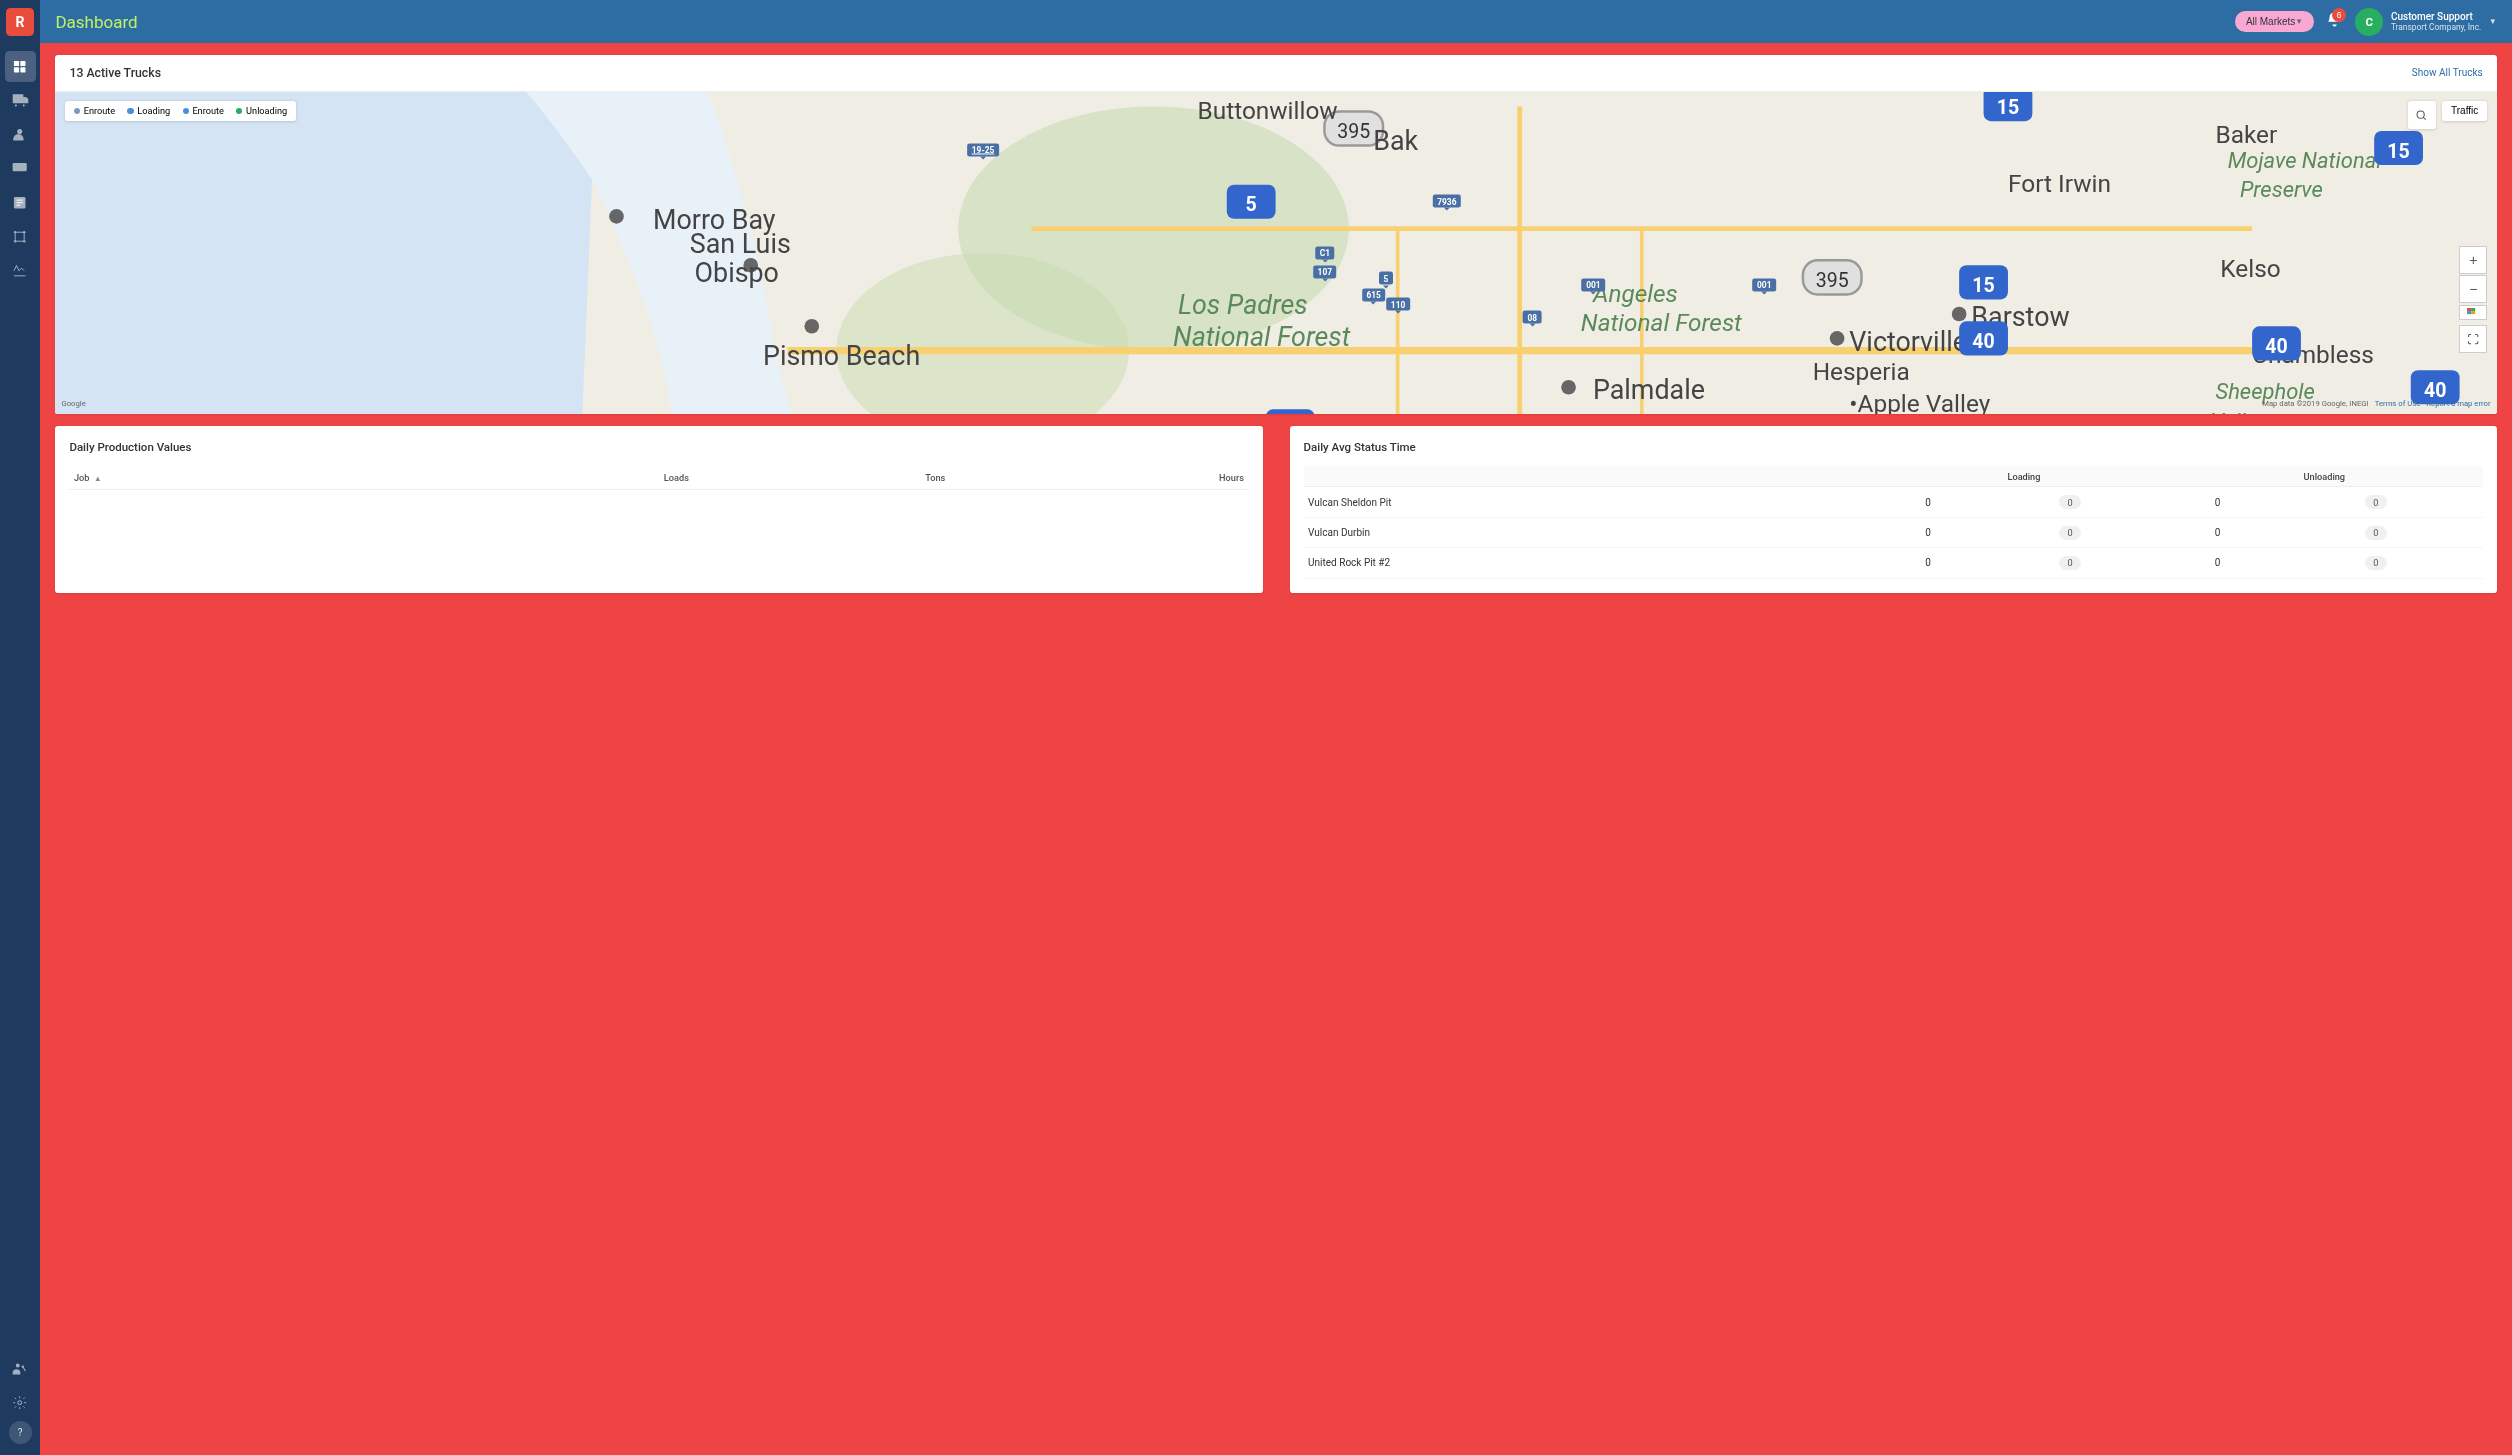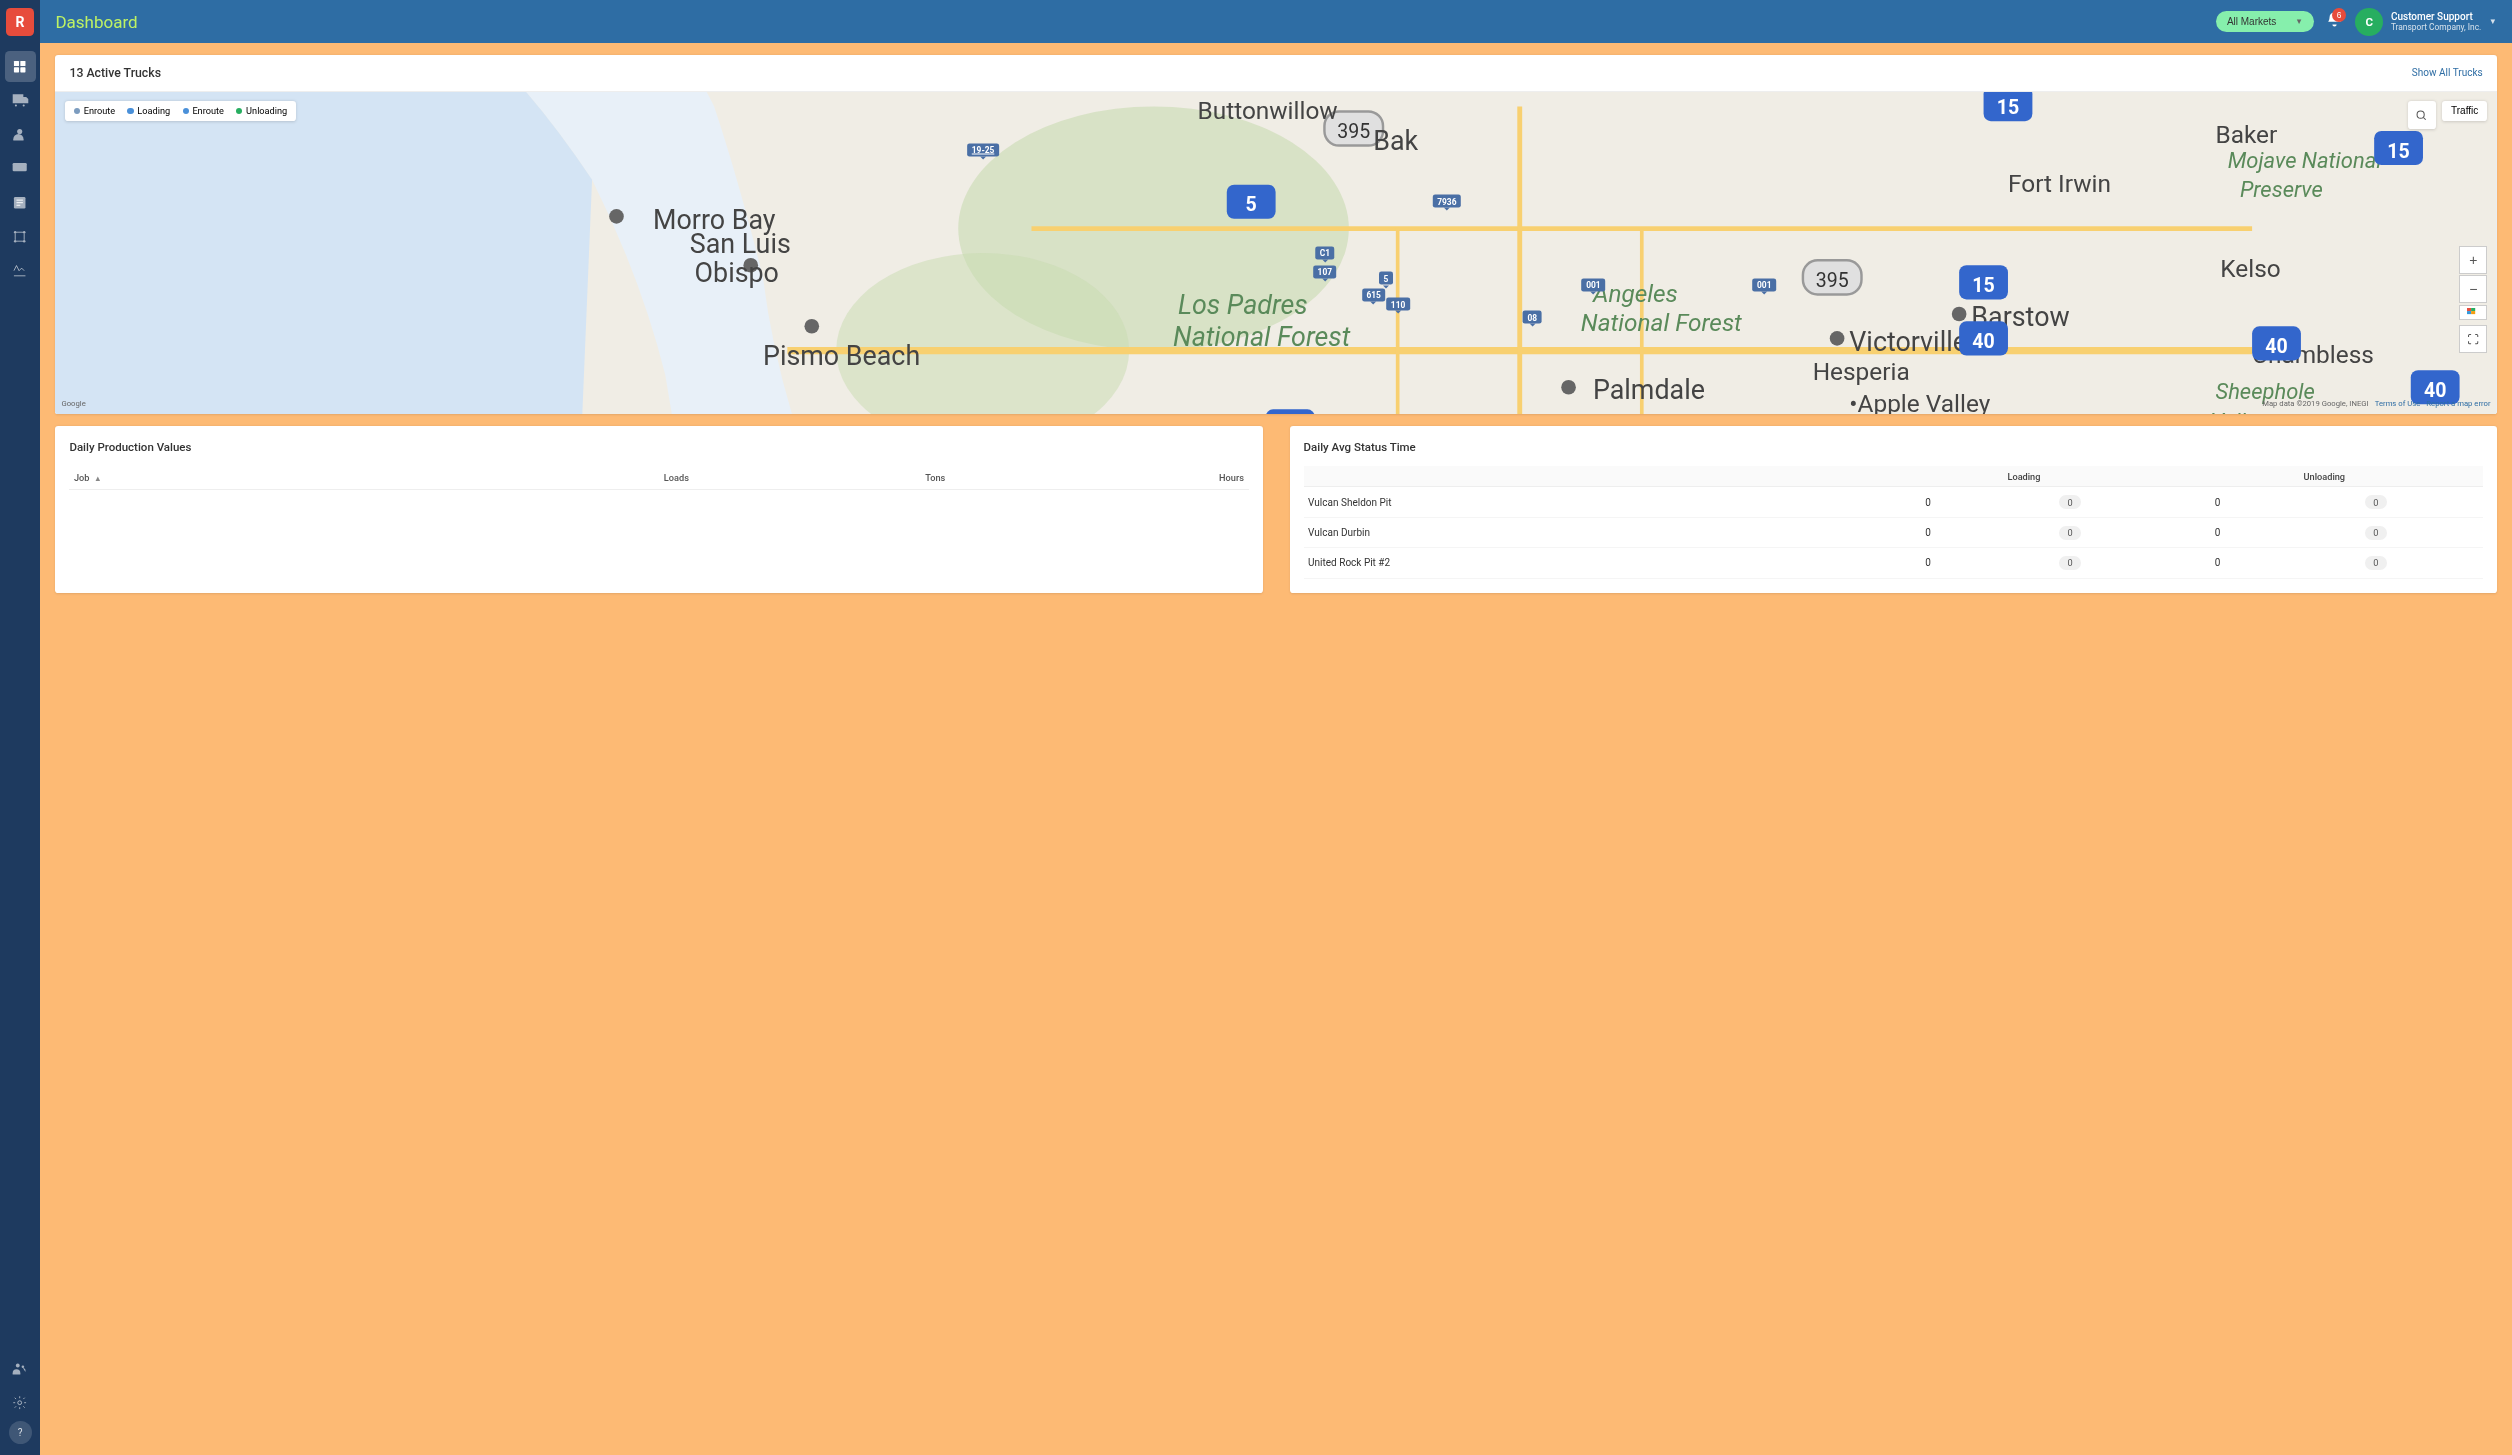--- a/index.html
+++ b/index.html
@@ -70,29 +70,29 @@
       font-size: 17px;
       font-weight: 400;
       flex: 1;
     }
     .header-actions {
       display: flex;
       align-items: center;
       gap: 12.3px;
     }
     .markets-btn {
-      background: #86efac;
+      background: #f9a8d4;
       border: none;
       border-radius: 15.4px;
       padding: 4.6px 10.7px;
       font-size: 10px;
       cursor: pointer;
       display: flex;
       align-items: center;
-      gap: 19px;
+      gap: 0;
       color: #333;
     }
     .markets-btn .chevron { font-size: 7.7px; color: #666; }
     .notif-btn {
       position: relative;
       background: none;
       border: none;
       color: white;
       font-size: 15.4px;
       cursor: pointer;
@@ -132,21 +132,21 @@
     .user-text { display: flex; flex-direction: column; }
     .user-name { font-size: 10px; font-weight: 500; }
     .user-company { font-size: 8.4px; opacity: 0.8; }
     .user-chevron { font-size: 7.7px; opacity: 0.8; }
 
     
     .content {
       flex: 1;
       overflow-y: auto;
       padding: 12.3px 15.4px;
-      background: #fdba74;
+      background: #ef4444;
     }
 
     
     .map-card {
       background: white;
       border-radius: 3.1px;
       margin-bottom: 12.3px;
       overflow: hidden;
       box-shadow: 0 0.8px 2.3px rgba(0,0,0,0.1);
     }

